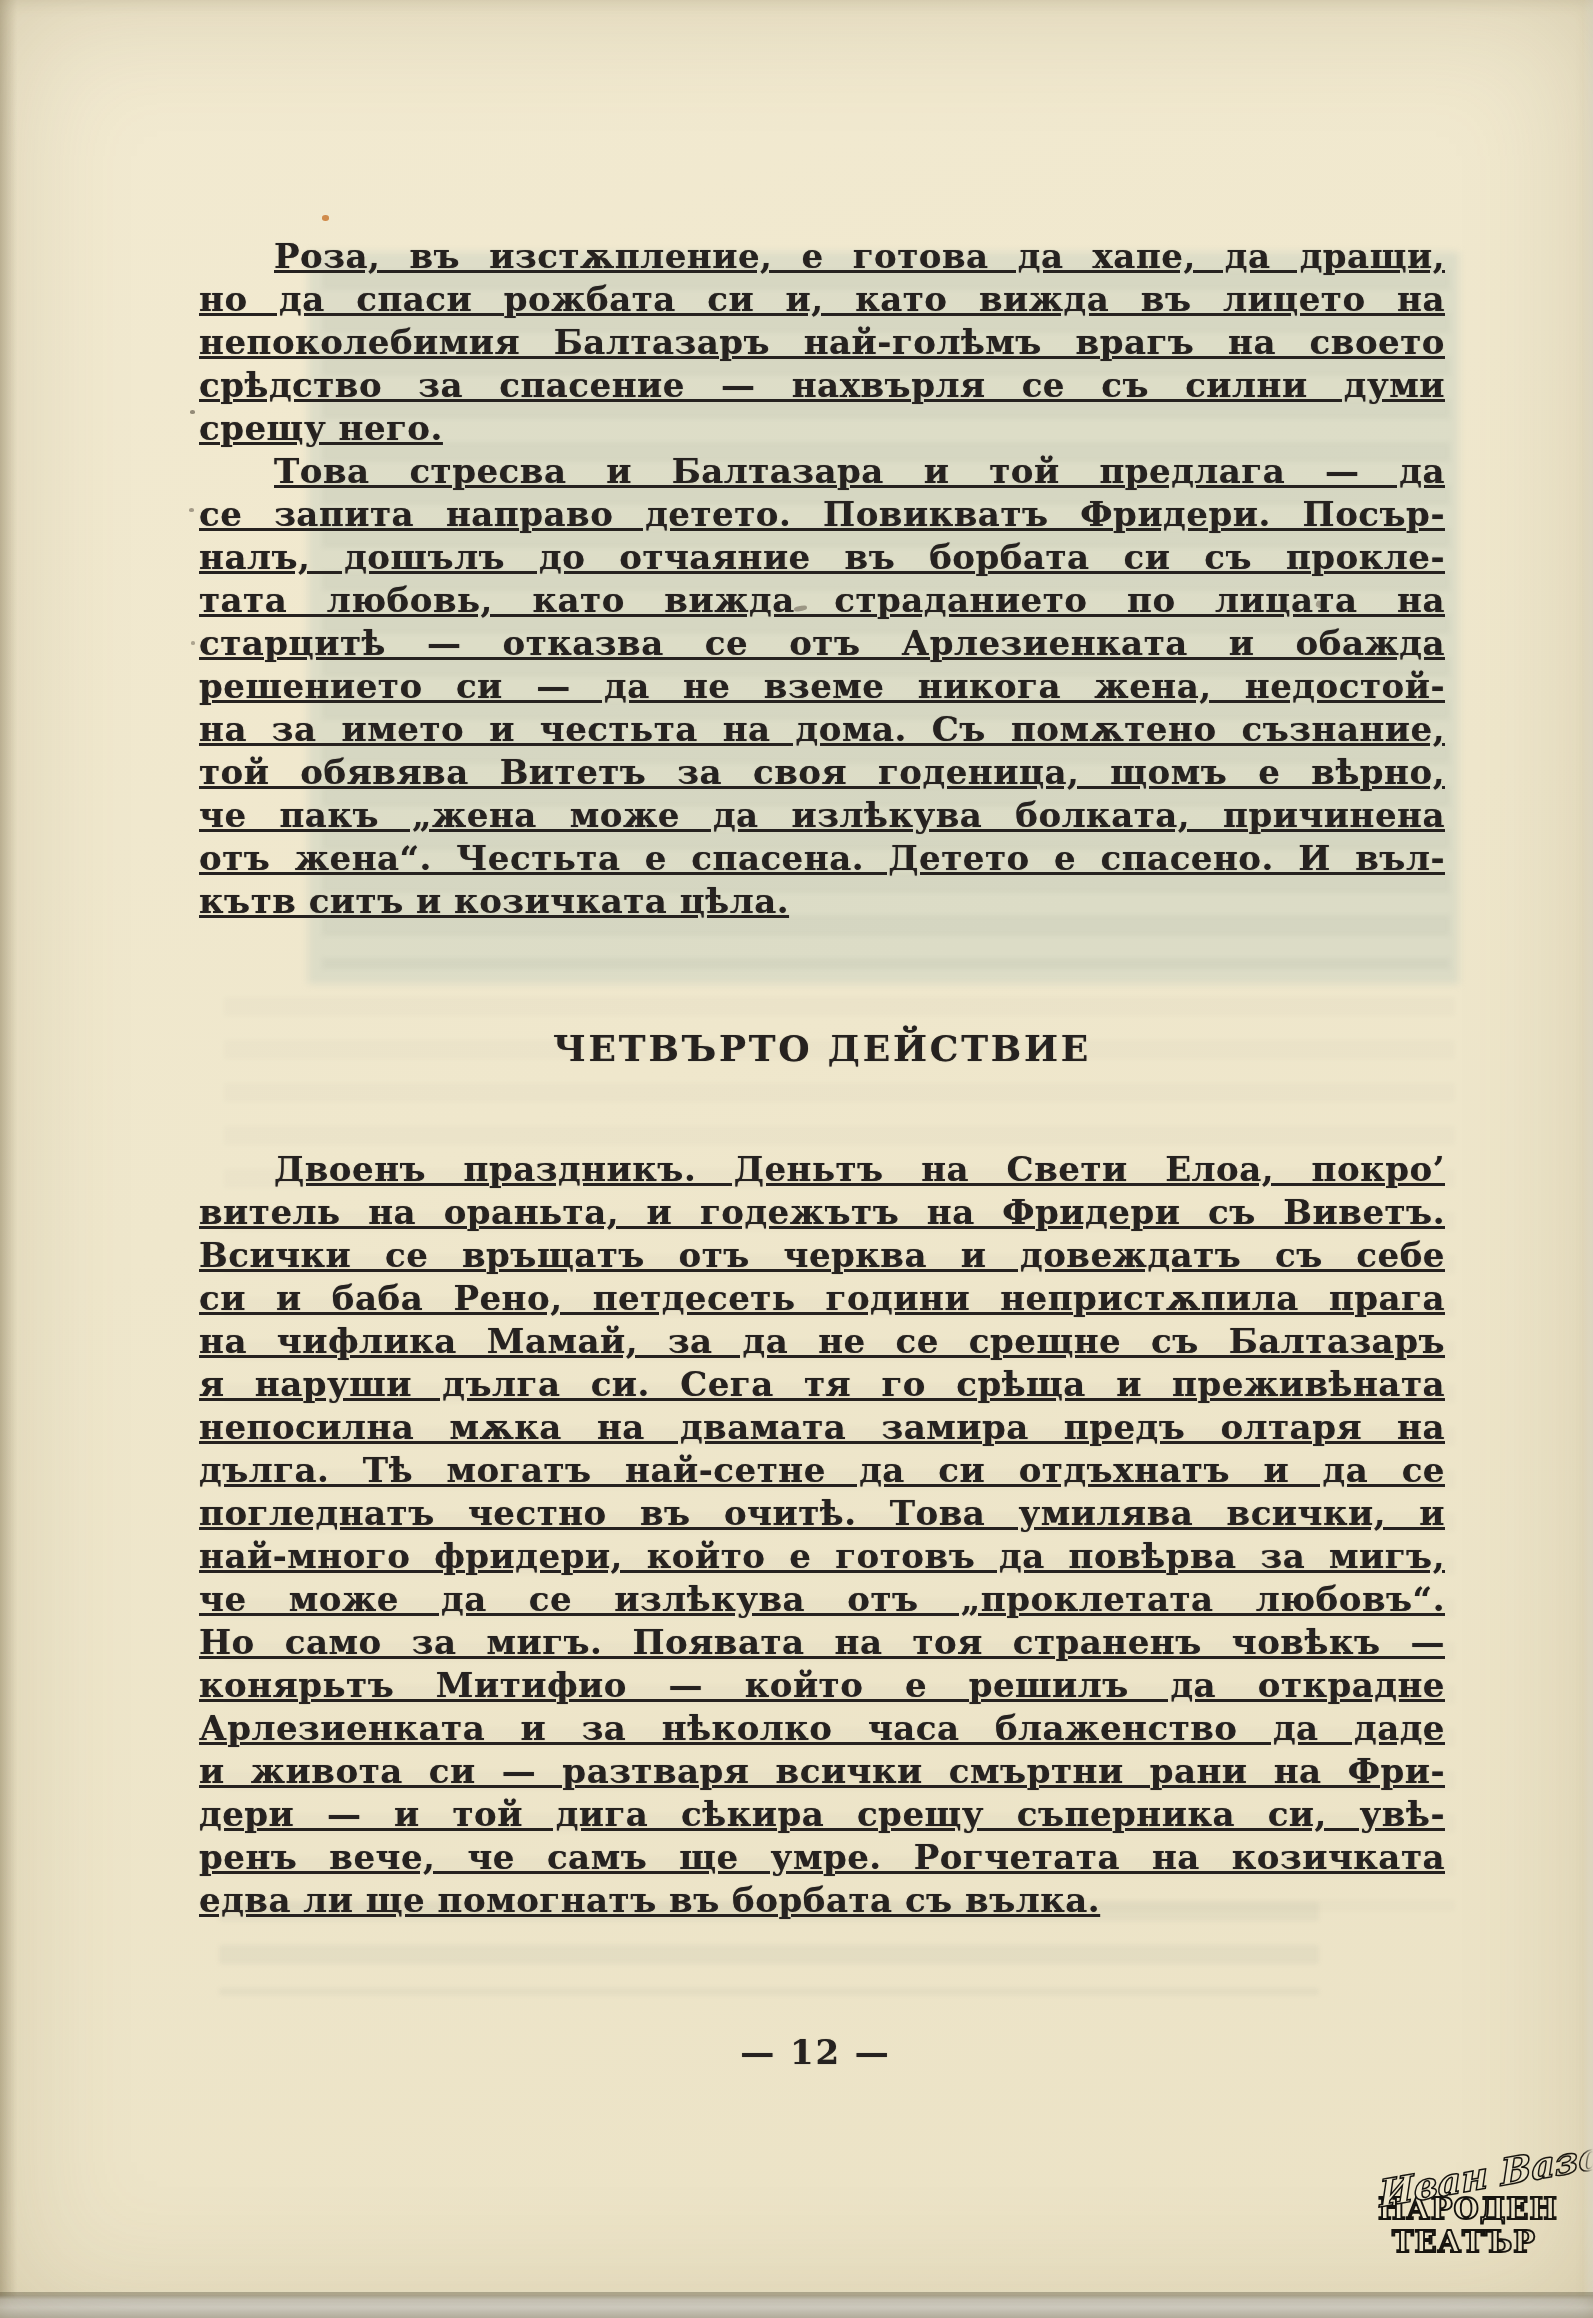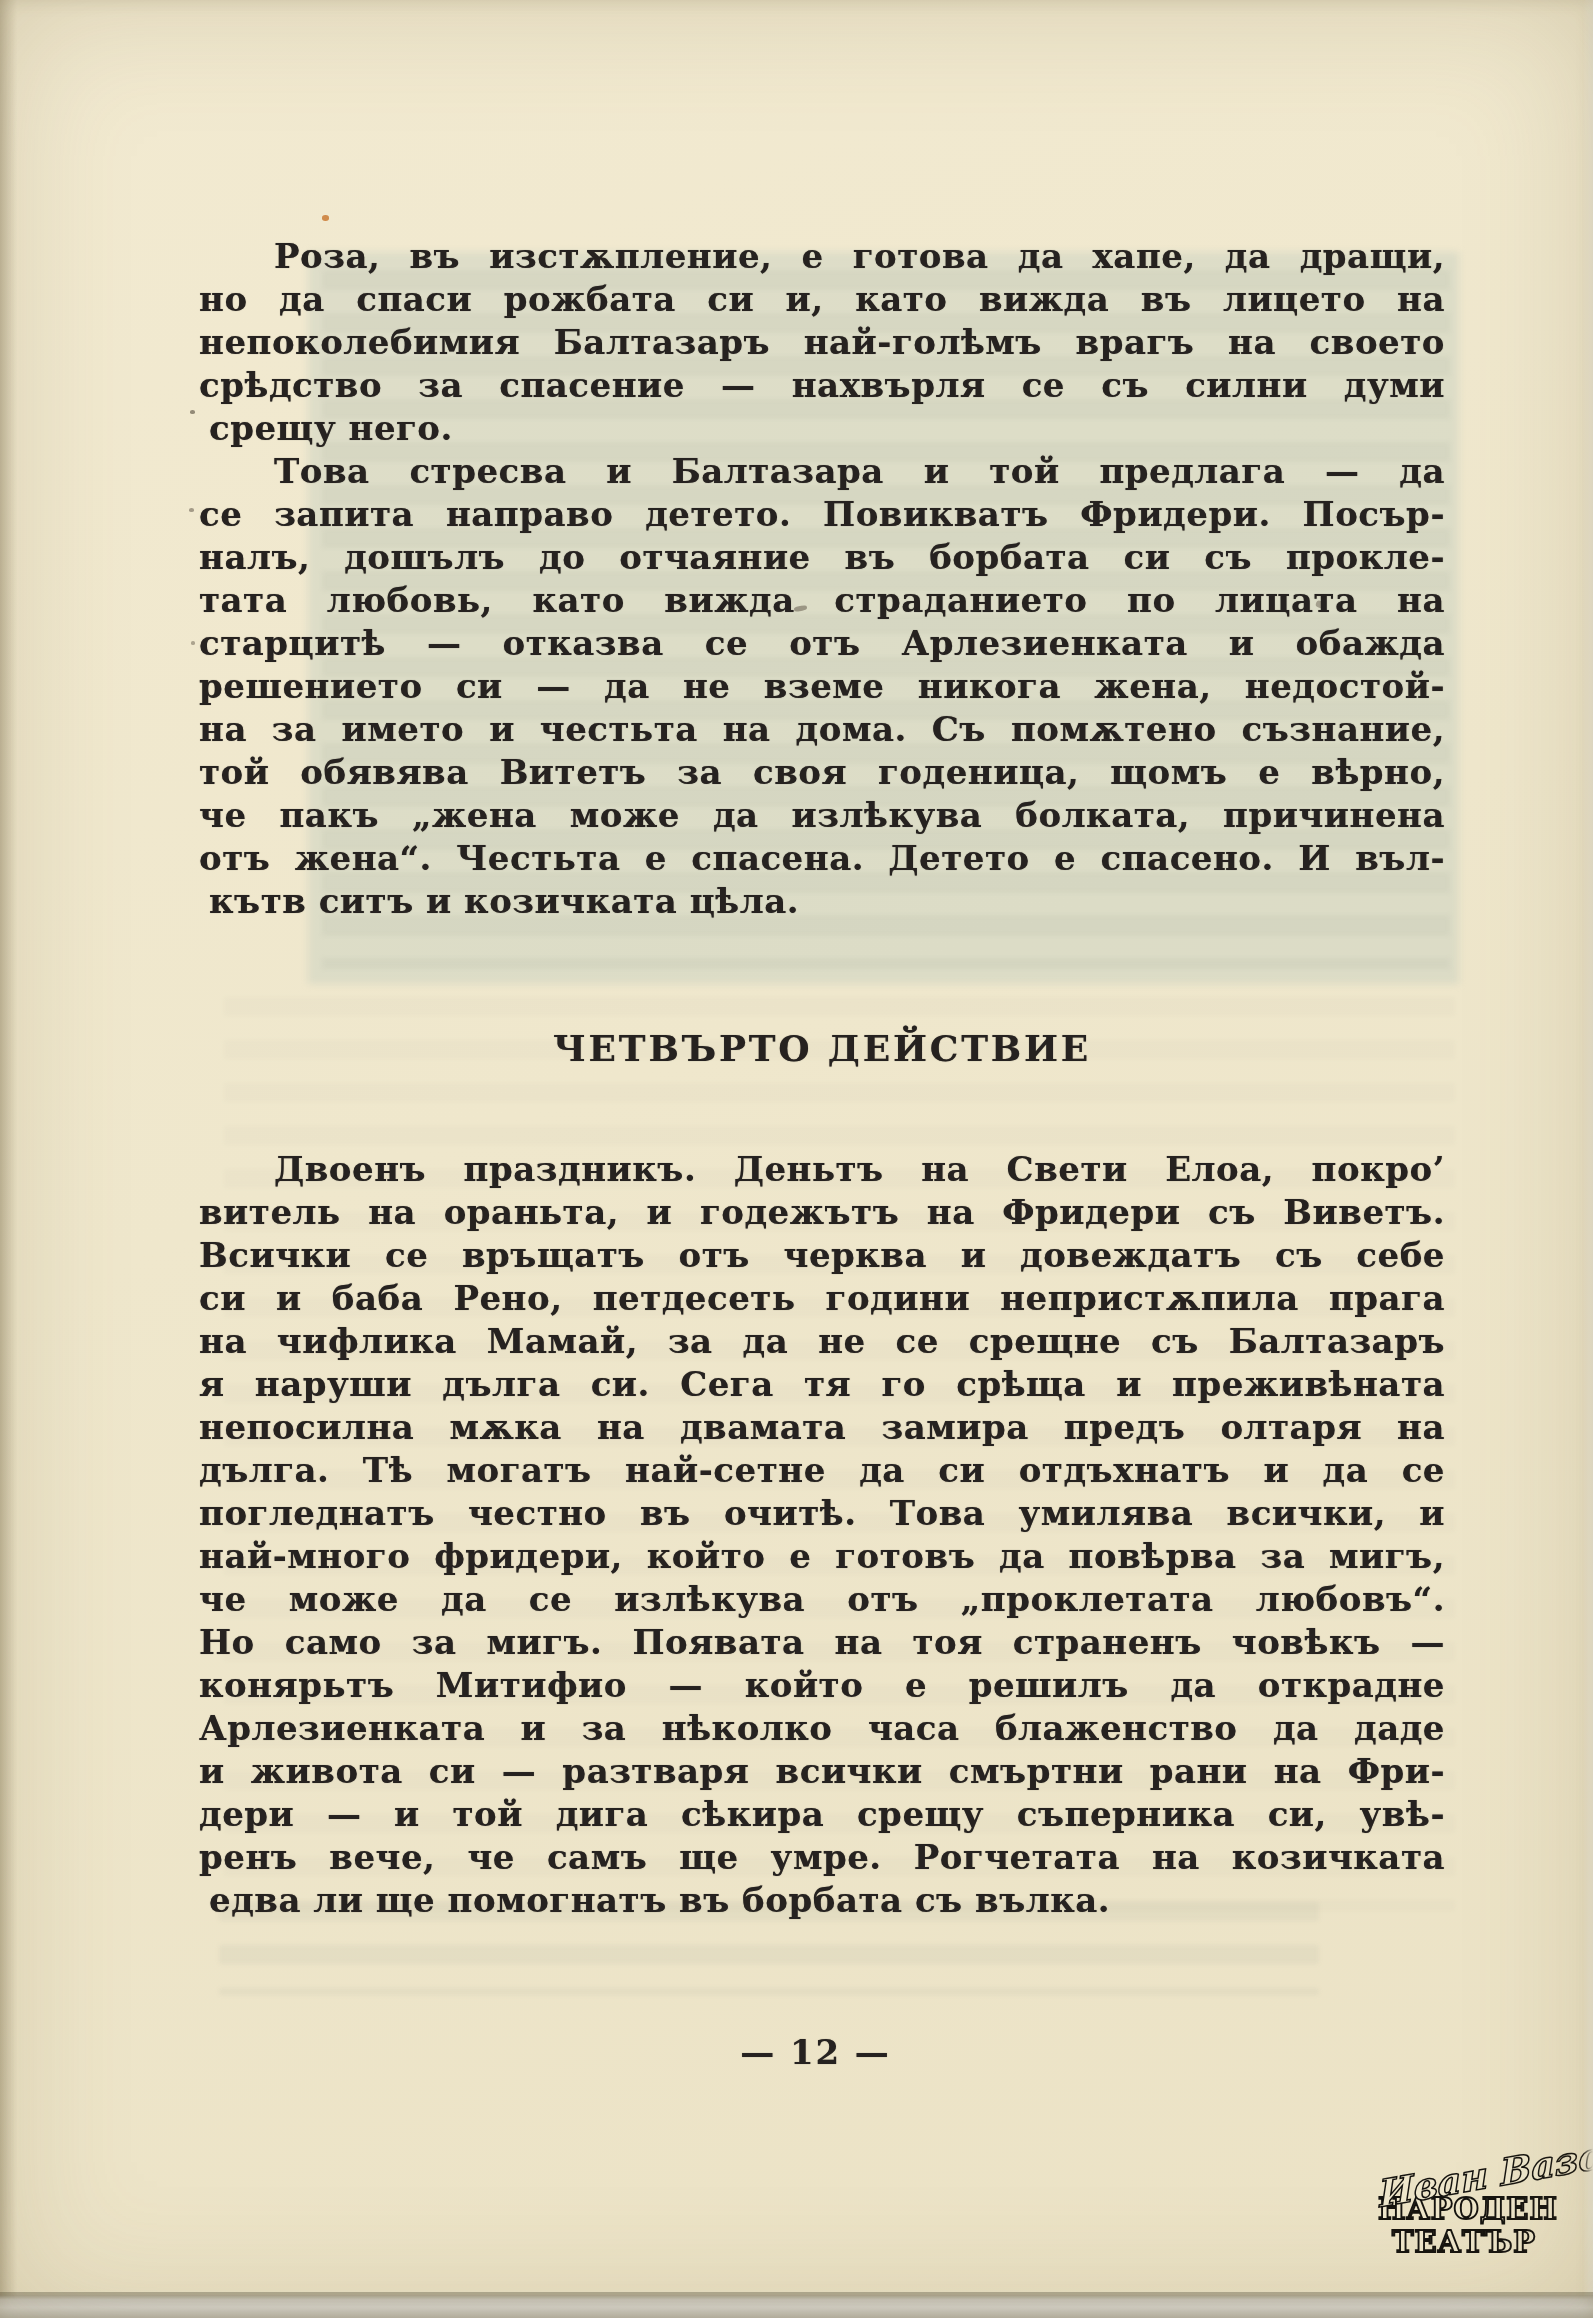--- a/index.html
+++ b/index.html
@@ -58,23 +58,23 @@
   .speck-6{left:1316px;top:601px;width:9.3px;height:6.5px;border-radius:40%;
     background:rgba(95,85,70,.45);transform:rotate(20deg);}
 
   
   .text-block{
     position:absolute;left:199px;top:235px;width:1246px;
     font-size:34px;font-weight:bold;line-height:43px;
     letter-spacing:0.5px;
     text-shadow:0 0 0.9px rgba(38,33,28,.55);
   }
-  .line{text-align:justify;text-align-last:justify;white-space:normal;}
+  .line{text-align:justify;text-align-last:justify;white-space:normal;text-decoration:underline;}
   .line.first{text-indent:75px;}
-  .line.last{text-align-last:left;margin-left:10px;}
+  .line.last{text-align-last:left;}
   .act-heading{
     margin-top:104px;margin-bottom:78px;
     text-align:center;letter-spacing:2.8px;font-size:36px;
   }
   .page-number{
     position:absolute;left:0;right:0;top:2032px;
     text-align:center;font-size:34px;font-weight:bold;
     letter-spacing:1.9px;text-shadow:0 0 0.9px rgba(38,33,28,.55);padding-left:38px;
   }
 

